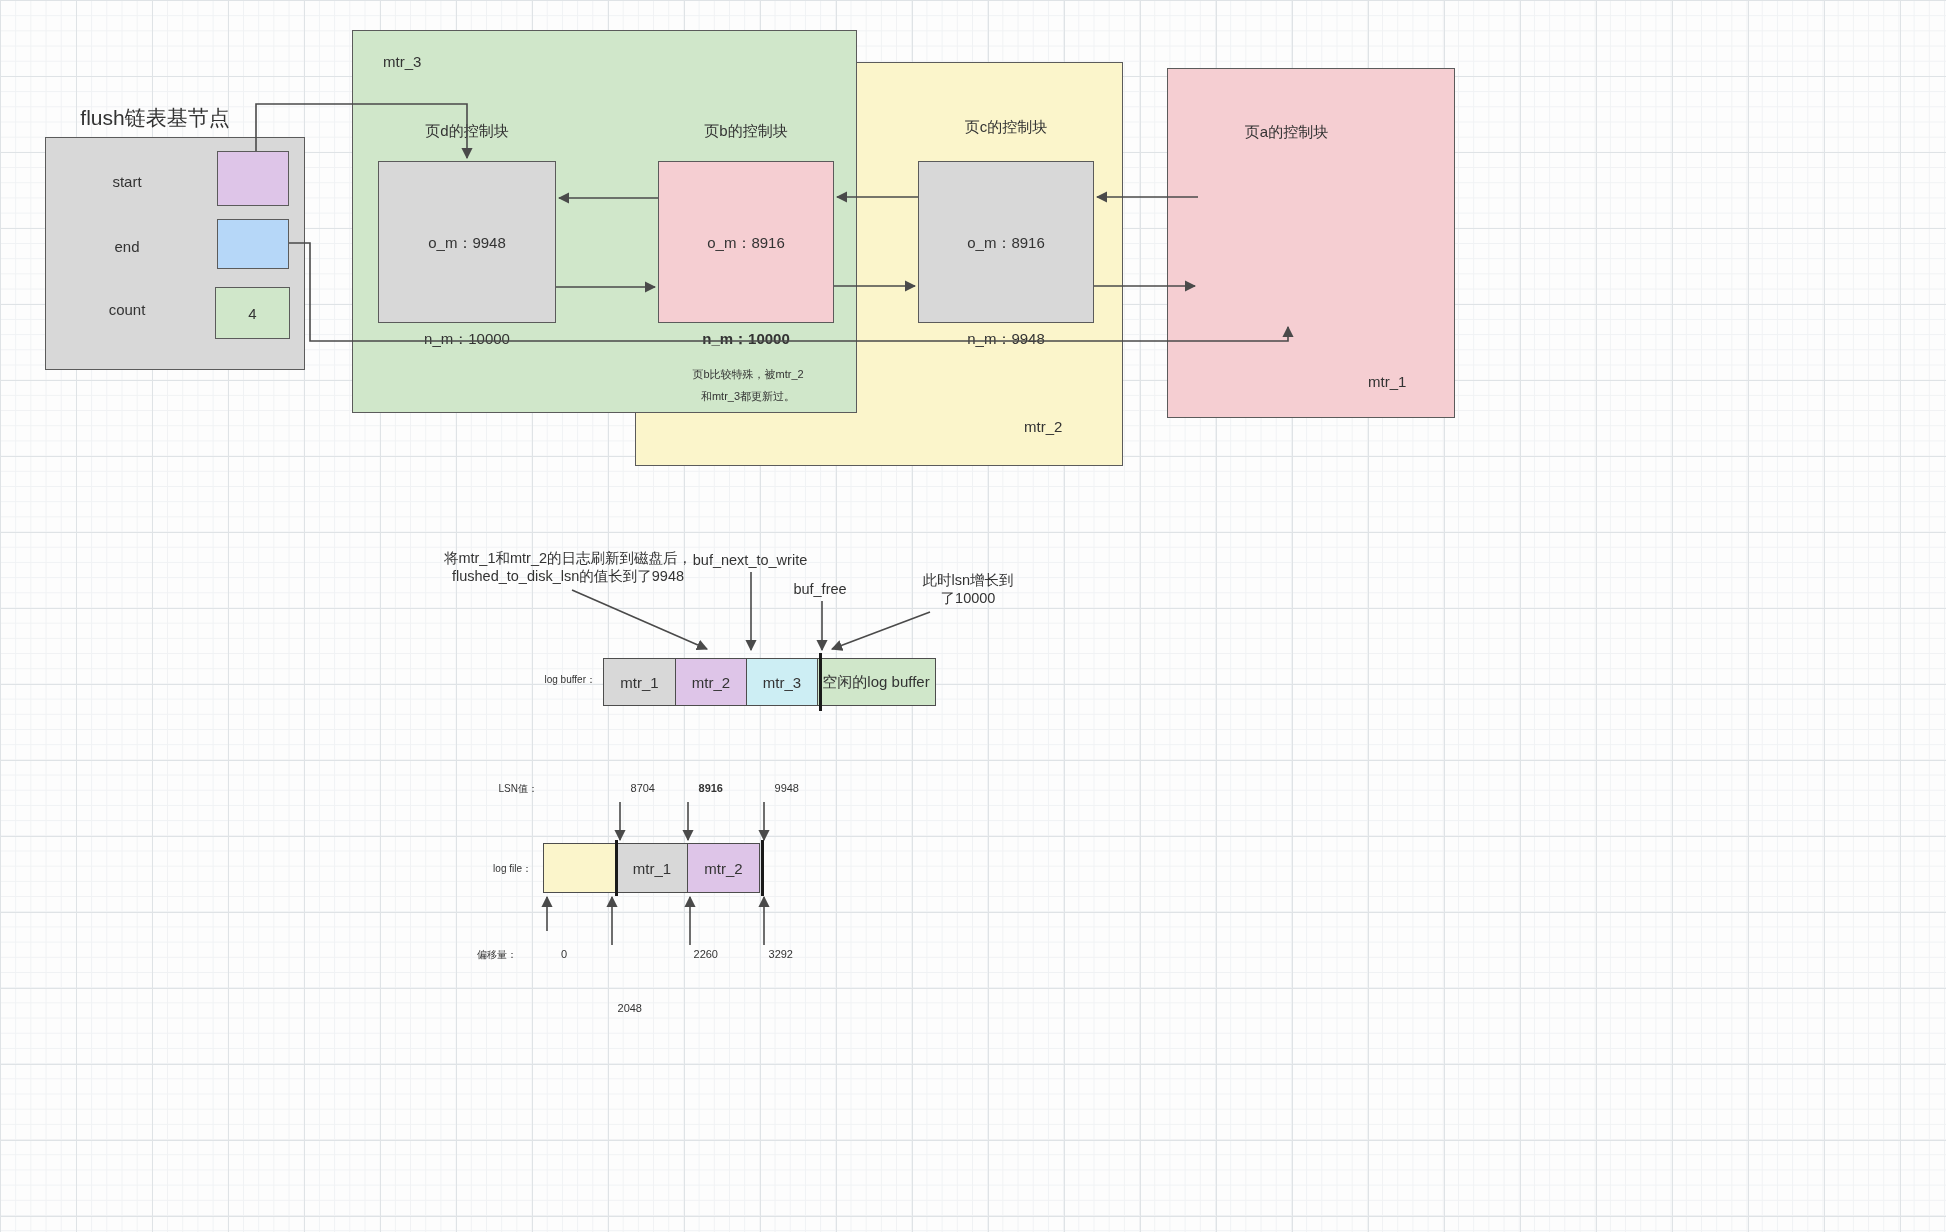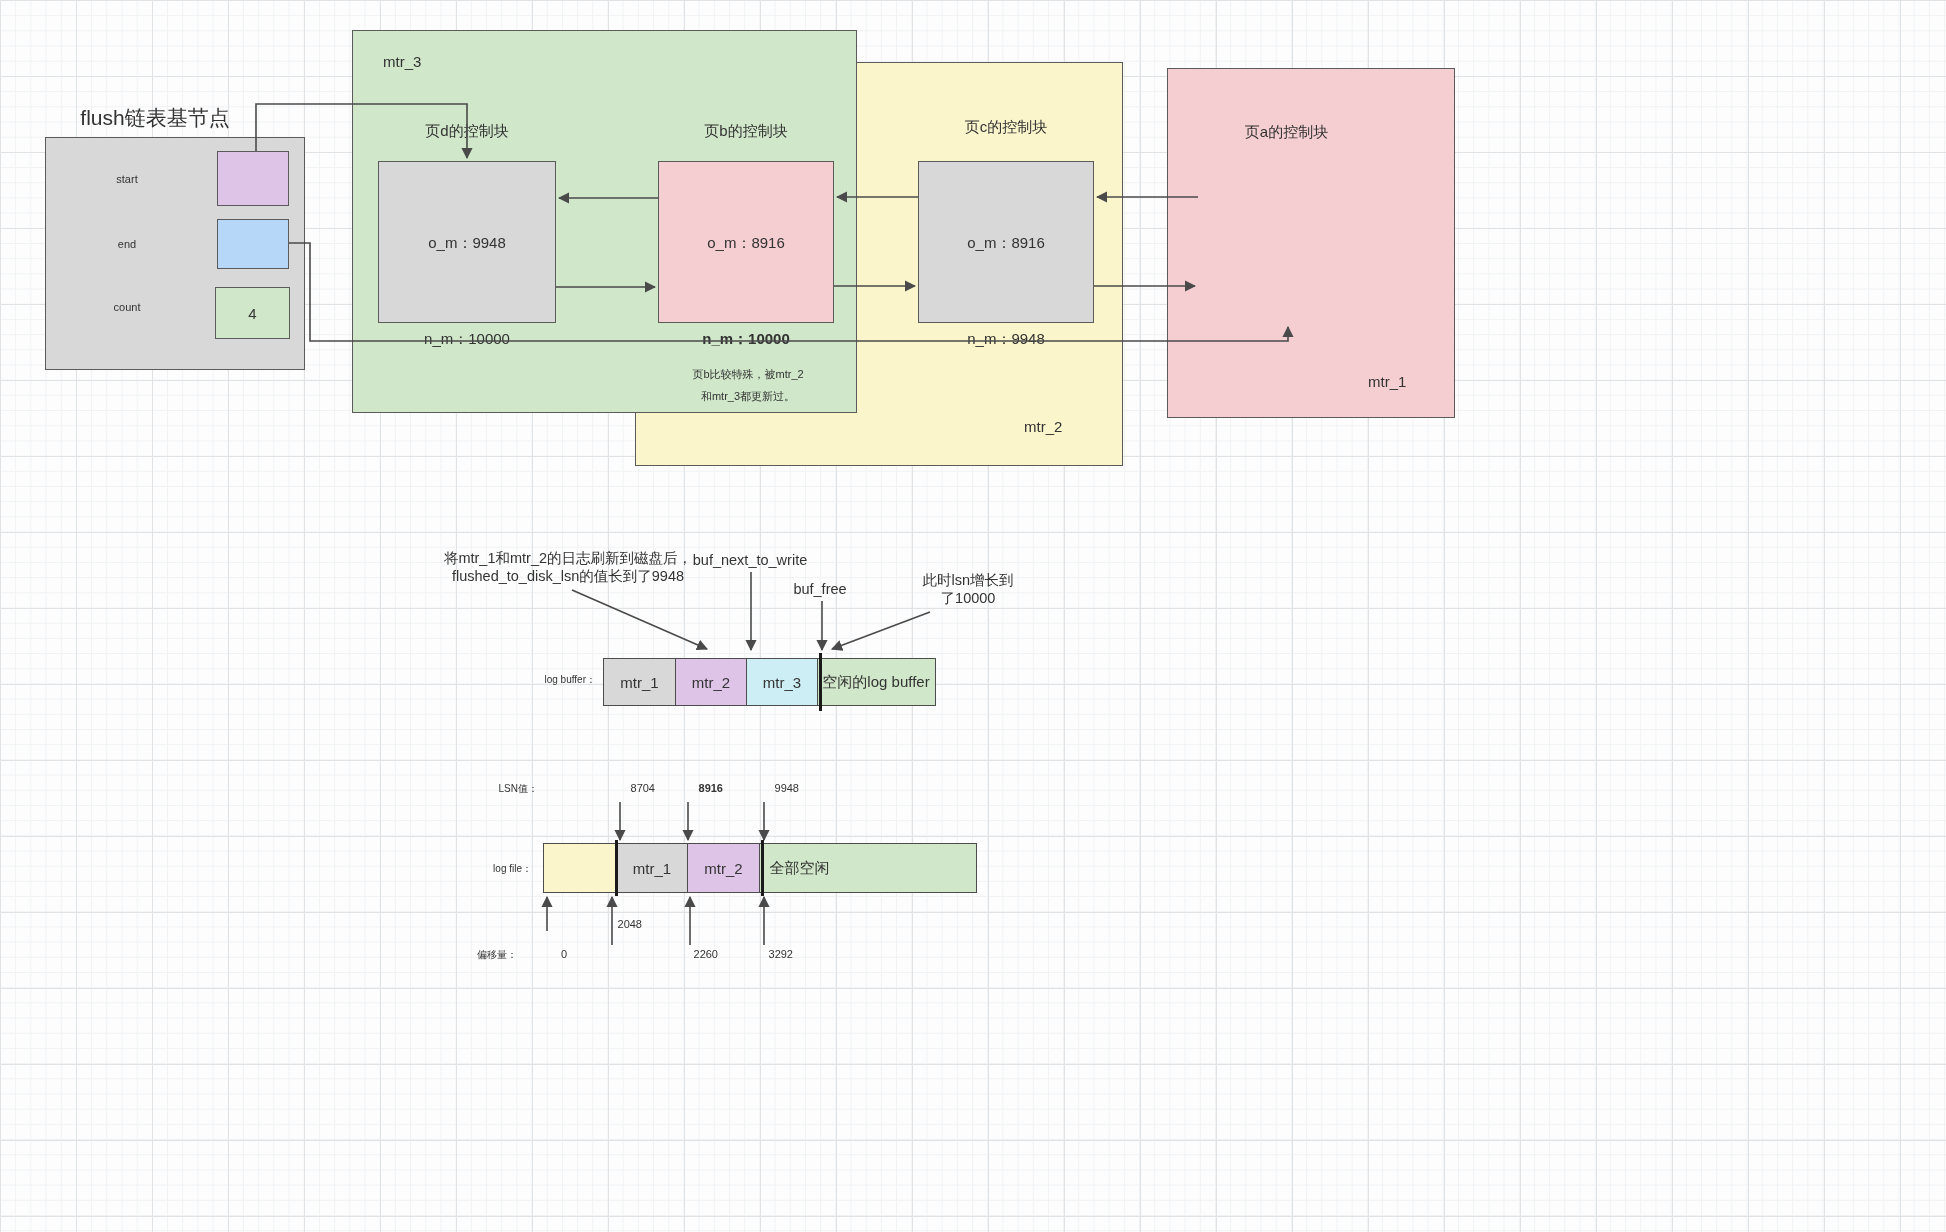--- a/index.html
+++ b/index.html
@@ -27,21 +27,21 @@
   .blue   { background:#b6d7f8; }
   .cyan   { background:#cdeef4; }
   .greenc { background:#d0e7ca; }
   .graybg { background:#d8d8d8; }
 
   .glabel { position:absolute; font-size:15px; white-space:nowrap; }
   .title  { position:absolute; text-align:center; font-size:21px; white-space:nowrap; }
   .note   { position:absolute; text-align:center; font-size:11px; line-height:22px; }
 
   .cell { position:absolute; border:1.5px solid #5b5b5b; display:flex; align-items:center; justify-content:center; }
-  .rowlabel { position:absolute; width:100px; text-align:center; font-size:11px; }
+  .rowlabel { position:absolute; width:100px; text-align:center; font-size:15px; }
 
   .cb-title { position:absolute; text-align:center; height:24px; line-height:24px; font-size:15px; z-index:3; white-space:nowrap; }
   .cblock { position:absolute; border:1.5px solid #5b5b5b; display:flex; flex-direction:column; align-items:center; padding-top:25px; gap:28px; z-index:3; }
   .cb-line { font-size:15px; height:24px; line-height:24px; white-space:nowrap;margin-top:44px; }
   .bold { font-weight:bold; }
 
   .bar { position:absolute; display:flex; align-items:stretch; z-index:3; }
   .seg { border:1.5px solid #4d4d4d; margin-left:-1.5px; display:flex; align-items:center; justify-content:center; font-size:15px; white-space:nowrap; }
   .seg:first-child { margin-left:0; }
   .seg-left { justify-content:flex-start; padding-left:10px; }
@@ -131,28 +131,27 @@
   <div class="label-r" style="left:458px;top:782px;width:80px;">LSN值：</div>
   <div class="num" style="left:585px;top:782px;width:70px;">8704</div>
   <div class="num" style="left:653px;top:782px;width:70px;font-weight:bold;">8916</div>
   <div class="num" style="left:729px;top:782px;width:70px;">9948</div>
 
   <div class="label-r" style="left:450px;top:862px;width:82px;">log file：</div>
   <div class="bar" style="left:543px;top:843px;height:50px;">
     <div class="seg yellow" style="width:74px;"></div>
     <div class="seg graybg" style="width:73px;">mtr_1</div>
     <div class="seg purple" style="width:73px;">mtr_2</div>
-    <div class="seg greenc seg-left" style="width:218px;">全部空闲</div>
   </div>
   <div class="thickline" style="left:615px;top:840px;height:56px;"></div>
   <div class="thickline" style="left:761px;top:840px;height:56px;"></div>
 
   <div class="label-r" style="left:437px;top:948px;width:80px;">偏移量：</div>
   <div class="num" style="left:527px;top:948px;width:40px;">0</div>
-  <div class="num" style="left:582px;top:918px;width:60px;">2048</div>
+  <div class="num" style="left:582px;top:1002px;width:60px;">2048</div>
   <div class="num" style="left:658px;top:948px;width:60px;">2260</div>
   <div class="num" style="left:733px;top:948px;width:60px;">3292</div>
 
   <svg class="overlay" viewBox="0 0 1946 1232" xmlns="http://www.w3.org/2000/svg">
     <defs>
       <marker id="arw" viewBox="0 0 10 10" refX="9" refY="5" markerWidth="7" markerHeight="7" orient="auto-start-reverse">
         <path d="M0,0 L10,5 L0,10 z" fill="#4a4a4a"></path>
       </marker>
     </defs>
     <g stroke="#4a4a4a" stroke-width="1.6" fill="none">

